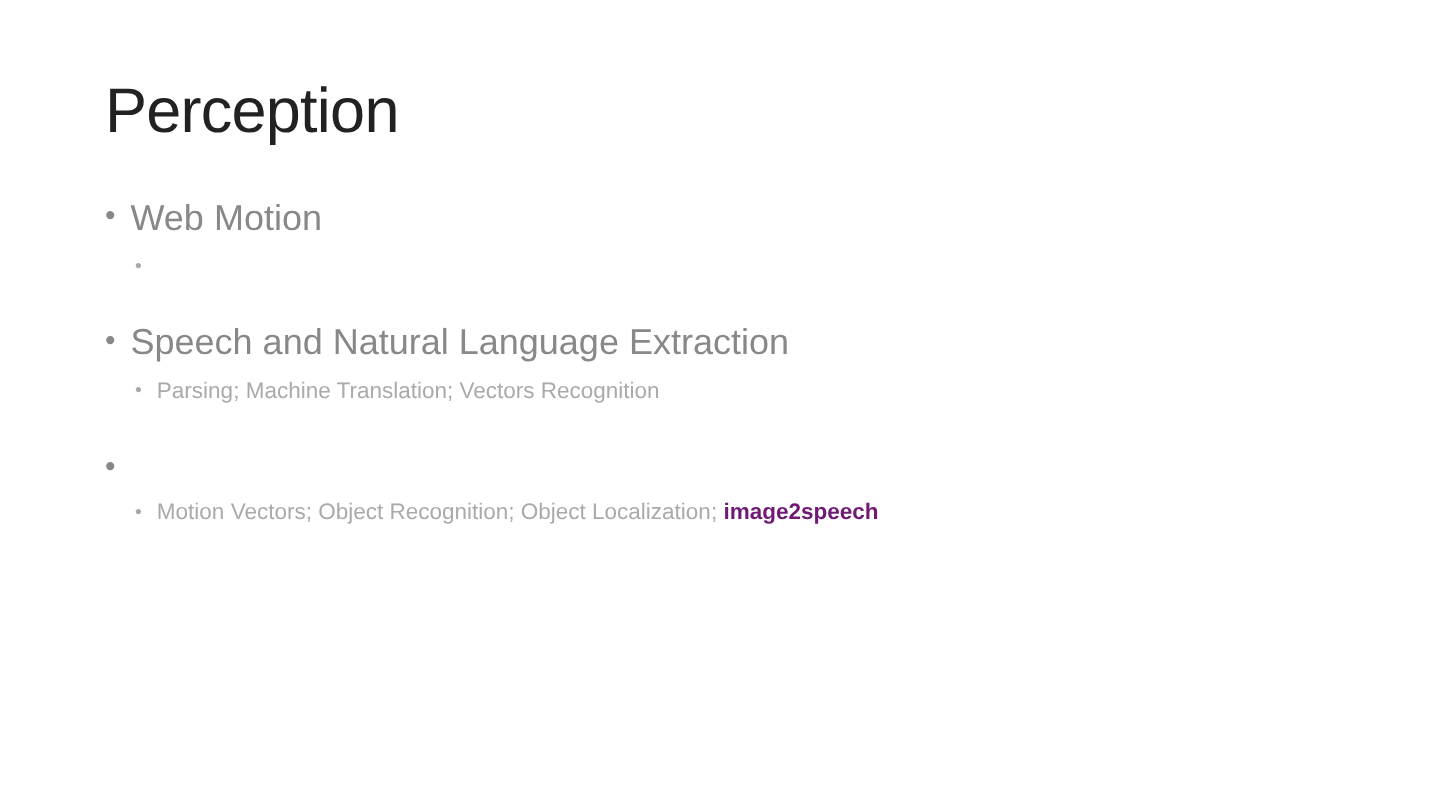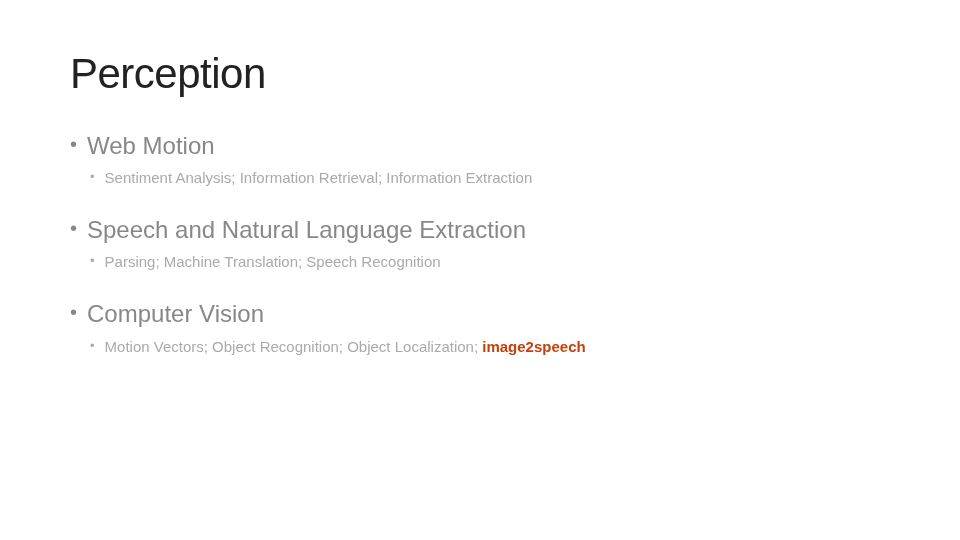--- a/index.html
+++ b/index.html
@@ -78,62 +78,60 @@
       line-height: 1.5;
       flex-shrink: 0;
     }
 
     .section-block {
       margin-bottom: 8px;
     }
 
     .highlight-bold {
       font-weight: 700;
-      color: #c2410c;
+      color: #701a75;
       font-size: 15px;
     }
   </style>
 </head>
 <body>
 
 <div class="slide">
   <h1 class="title">Perception</h1>
 
   <div class="content">
 
     <div class="section-block">
       <div class="bullet-l1">
         <span class="bullet-dot">•</span>
         <span>Web Motion</span>
       </div>
       <div class="bullet-l2-container">
         <div class="bullet-l2">
           <span class="bullet-dot">•</span>
-          <span>Sentiment Analysis; Information Retrieval; Information Extraction</span>
         </div>
       </div>
     </div>
 
     <div class="section-block">
       <div class="bullet-l1">
         <span class="bullet-dot">•</span>
         <span>Speech and Natural Language Extraction</span>
       </div>
       <div class="bullet-l2-container">
         <div class="bullet-l2">
           <span class="bullet-dot">•</span>
-          <span>Parsing; Machine Translation; Speech Recognition</span>
+          <span>Parsing; Machine Translation; Vectors Recognition</span>
         </div>
       </div>
     </div>
 
     <div class="section-block">
       <div class="bullet-l1">
         <span class="bullet-dot">•</span>
-        <span>Computer Vision</span>
       </div>
       <div class="bullet-l2-container">
         <div class="bullet-l2">
           <span class="bullet-dot">•</span>
           <span>
             <span>Motion Vectors; Object Recognition; Object Localization;</span><span class="highlight-bold"> image2speech</span>
           </span>
         </div>
       </div>
     </div>

